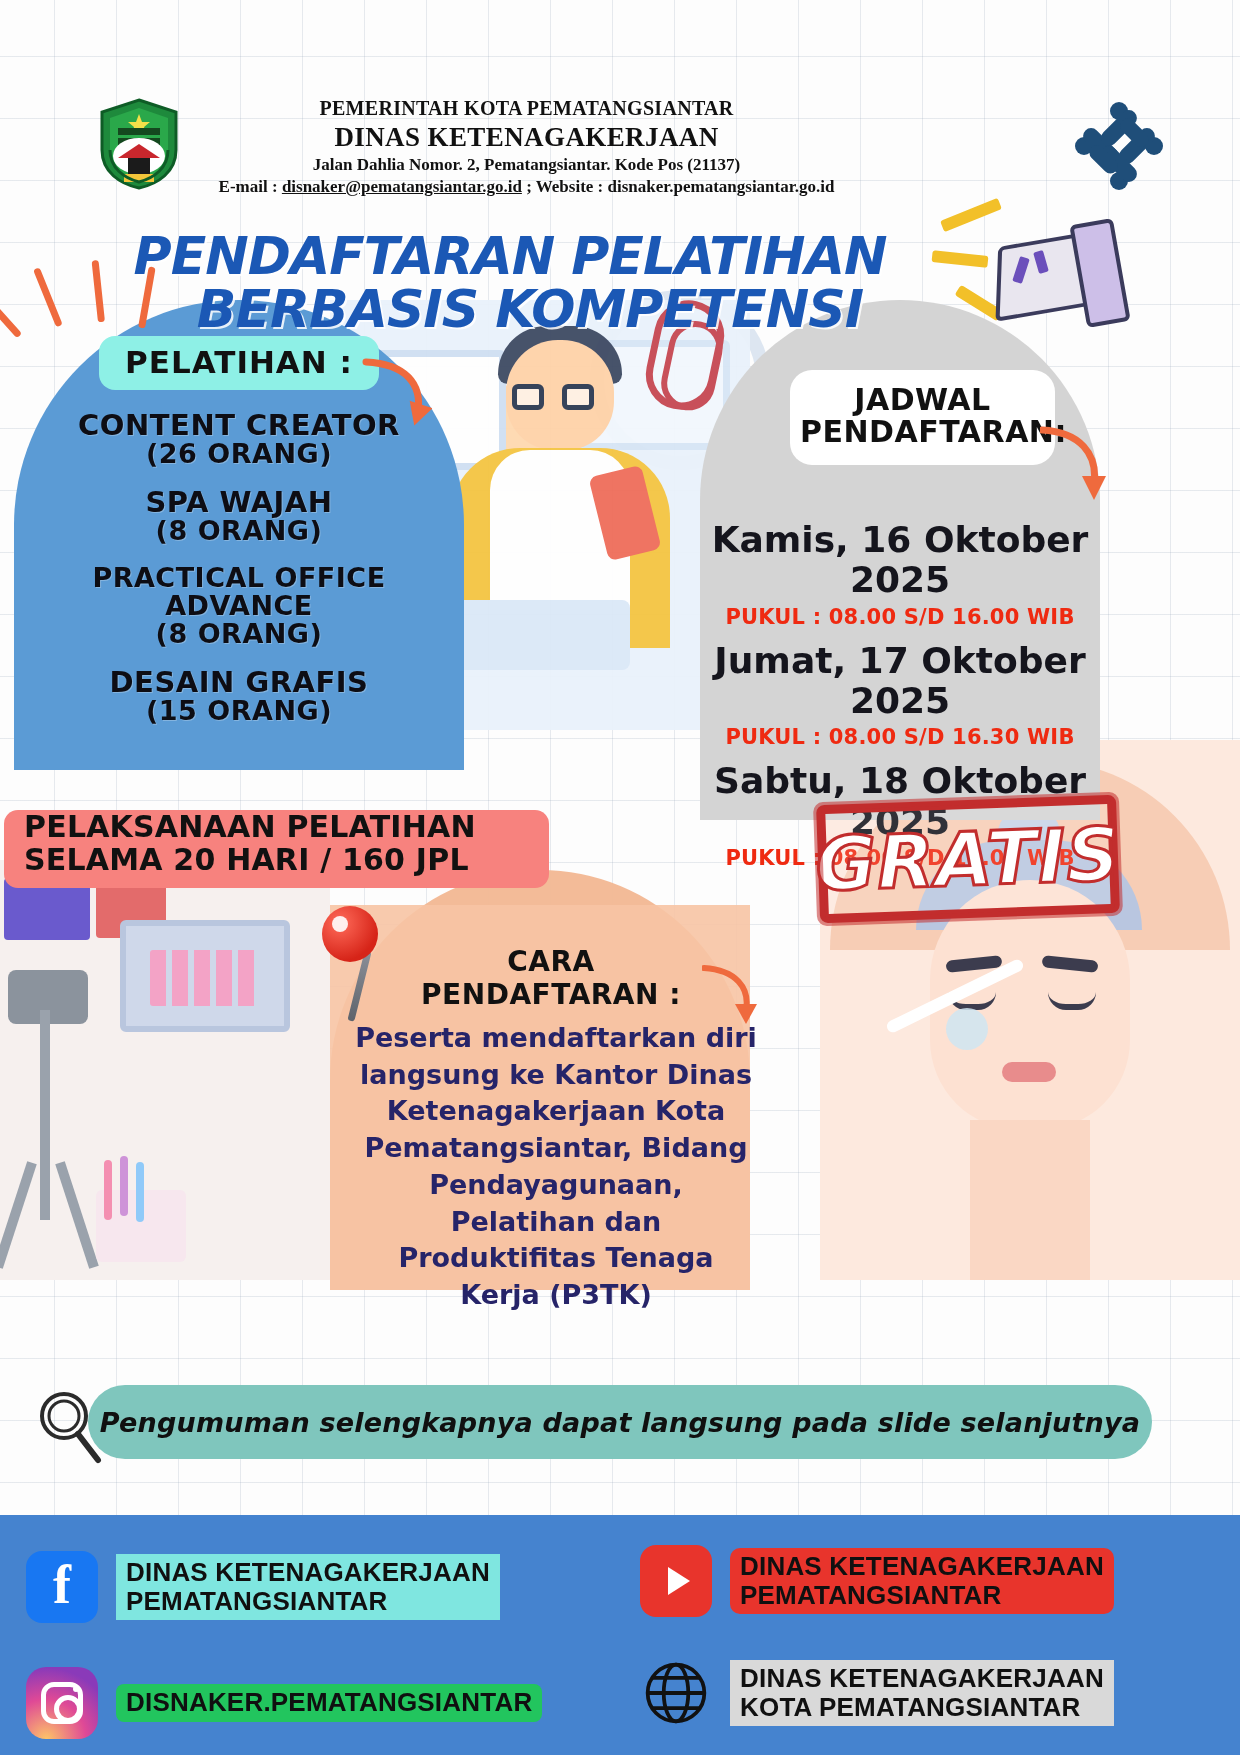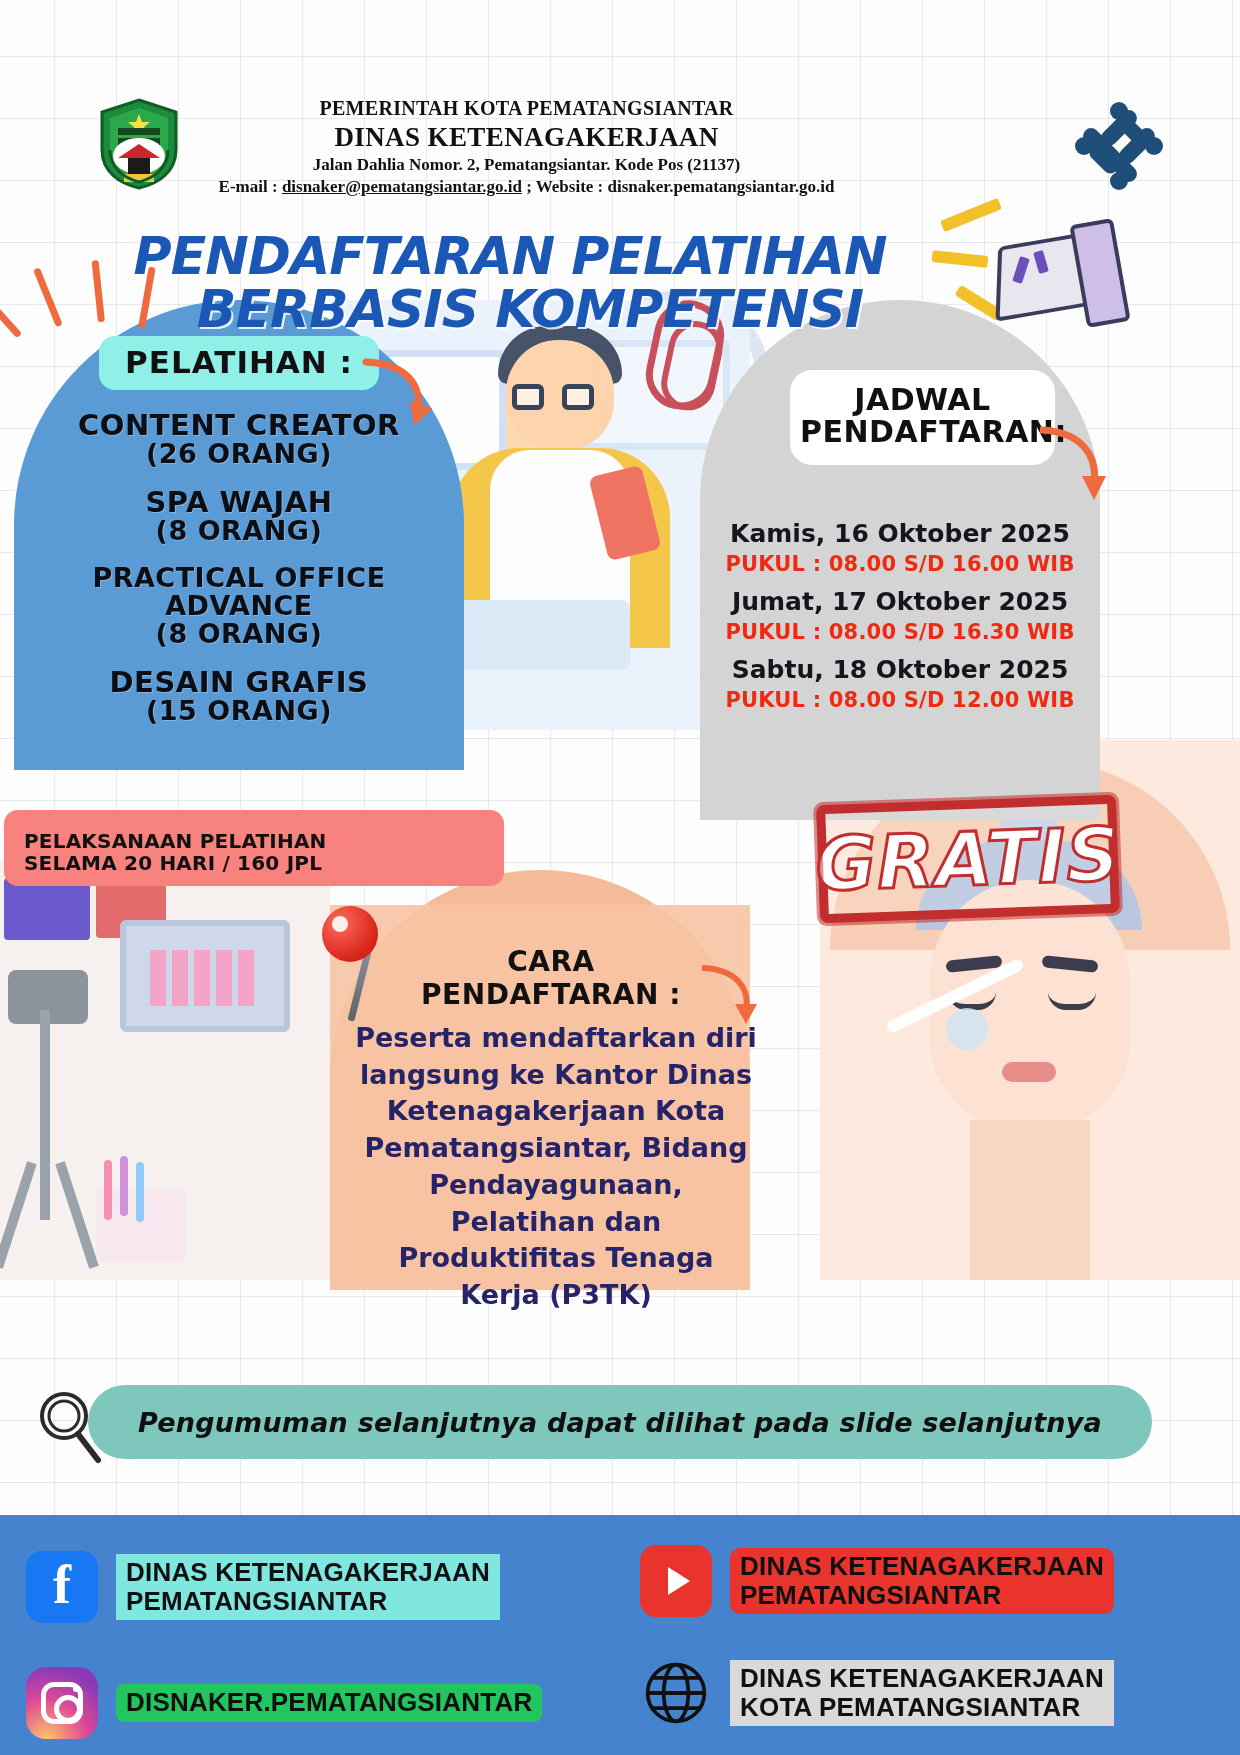--- a/index.html
+++ b/index.html
@@ -290,42 +290,42 @@
   .course .name { font-size:29px; }
   .course .cap  { font-size:27px; }
   .course.c1 { margin-top:20px; }
   .course.c3 .name { font-size:27px; }
 
   
   #arrow-pelatihan { left:362px; top:356px; width:70px; height:80px; }
 
   
   #banner-duration {
-    position:absolute; left:4px; top:810px; width:500px;
+    position:absolute; left:4px; top:810px; width:545px;
     background:#f7827e; border-radius:14px;
-    padding:20px 14px 12px 20px;
+    padding:0 14px 12px 20px;
     font-family:"DejaVu Sans", sans-serif; font-weight:900;
-    font-size:20px; line-height:1.1; color:#111;
+    font-size:30px; line-height:1.1; color:#111;
     letter-spacing:.2px;
   }
 
   
   #chip-jadwal {
     position:absolute; left:790px; top:370px; width:265px;
     background:#ffffff; border-radius:22px; text-align:center;
     padding:14px 10px 16px;
     font-family:"DejaVu Sans", sans-serif; font-weight:900;
     font-size:30px; line-height:1.08; color:#111; letter-spacing:.5px;
   }
   #arrow-jadwal { left:1040px; top:420px; width:70px; height:90px; }
 
   #schedule-list { position:absolute; left:700px; top:520px; width:400px; text-align:center; }
   .sched-date {
     font-family:"DejaVu Sans", sans-serif; font-weight:900;
-    font-size:25px; color:#15151d; letter-spacing:0px; line-height:1.12;
+    font-size:36px; color:#15151d; letter-spacing:0px; line-height:1.12;
   }
   .sched-time {
     font-family:"DejaVu Sans", sans-serif; font-weight:900;
     font-size:21px; color:#ef2a11; letter-spacing:.2px; margin:4px 0 12px;
   }
 
   
   #gratis {
     position:absolute; left:818px; top:800px; width:300px; height:118px;
     border:9px solid #c22d2d; border-radius:8px;
@@ -617,21 +617,21 @@
 
   <div id="cara-body">Peserta mendaftarkan diri langsung ke Kantor Dinas Ketenagakerjaan Kota Pematangsiantar, Bidang Pendayagunaan, Pelatihan dan Produktifitas Tenaga Kerja (P3TK)</div>
 
   <svg class="deco" id="magnifier" viewBox="0 0 72 78">
     <circle cx="30" cy="28" r="22" fill="none" stroke="#2b2b2b" stroke-width="4"></circle>
     <circle cx="30" cy="28" r="15" fill="none" stroke="#2b2b2b" stroke-width="3"></circle>
     <line x1="44" y1="46" x2="64" y2="72" stroke="#2b2b2b" stroke-width="6" stroke-linecap="round"></line>
   </svg>
 
   <div id="announce">
-    <div class="txt">Pengumuman selanjutnya dapat dilihat pada slide selanjutnya</div>
+    <div class="txt">Pengumuman selengkapnya dapat langsung pada slide selanjutnya</div>
   </div>
 
   <div id="footer">
 
     <div class="frow" style="left:26px; top:36px; width:540px;">
       <div class="ficon fb">
           <span>f</span>
         </div>
       <div class="flabel hl-teal linkline">DINAS KETENAGAKERJAAN
 PEMATANGSIANTAR</div>

